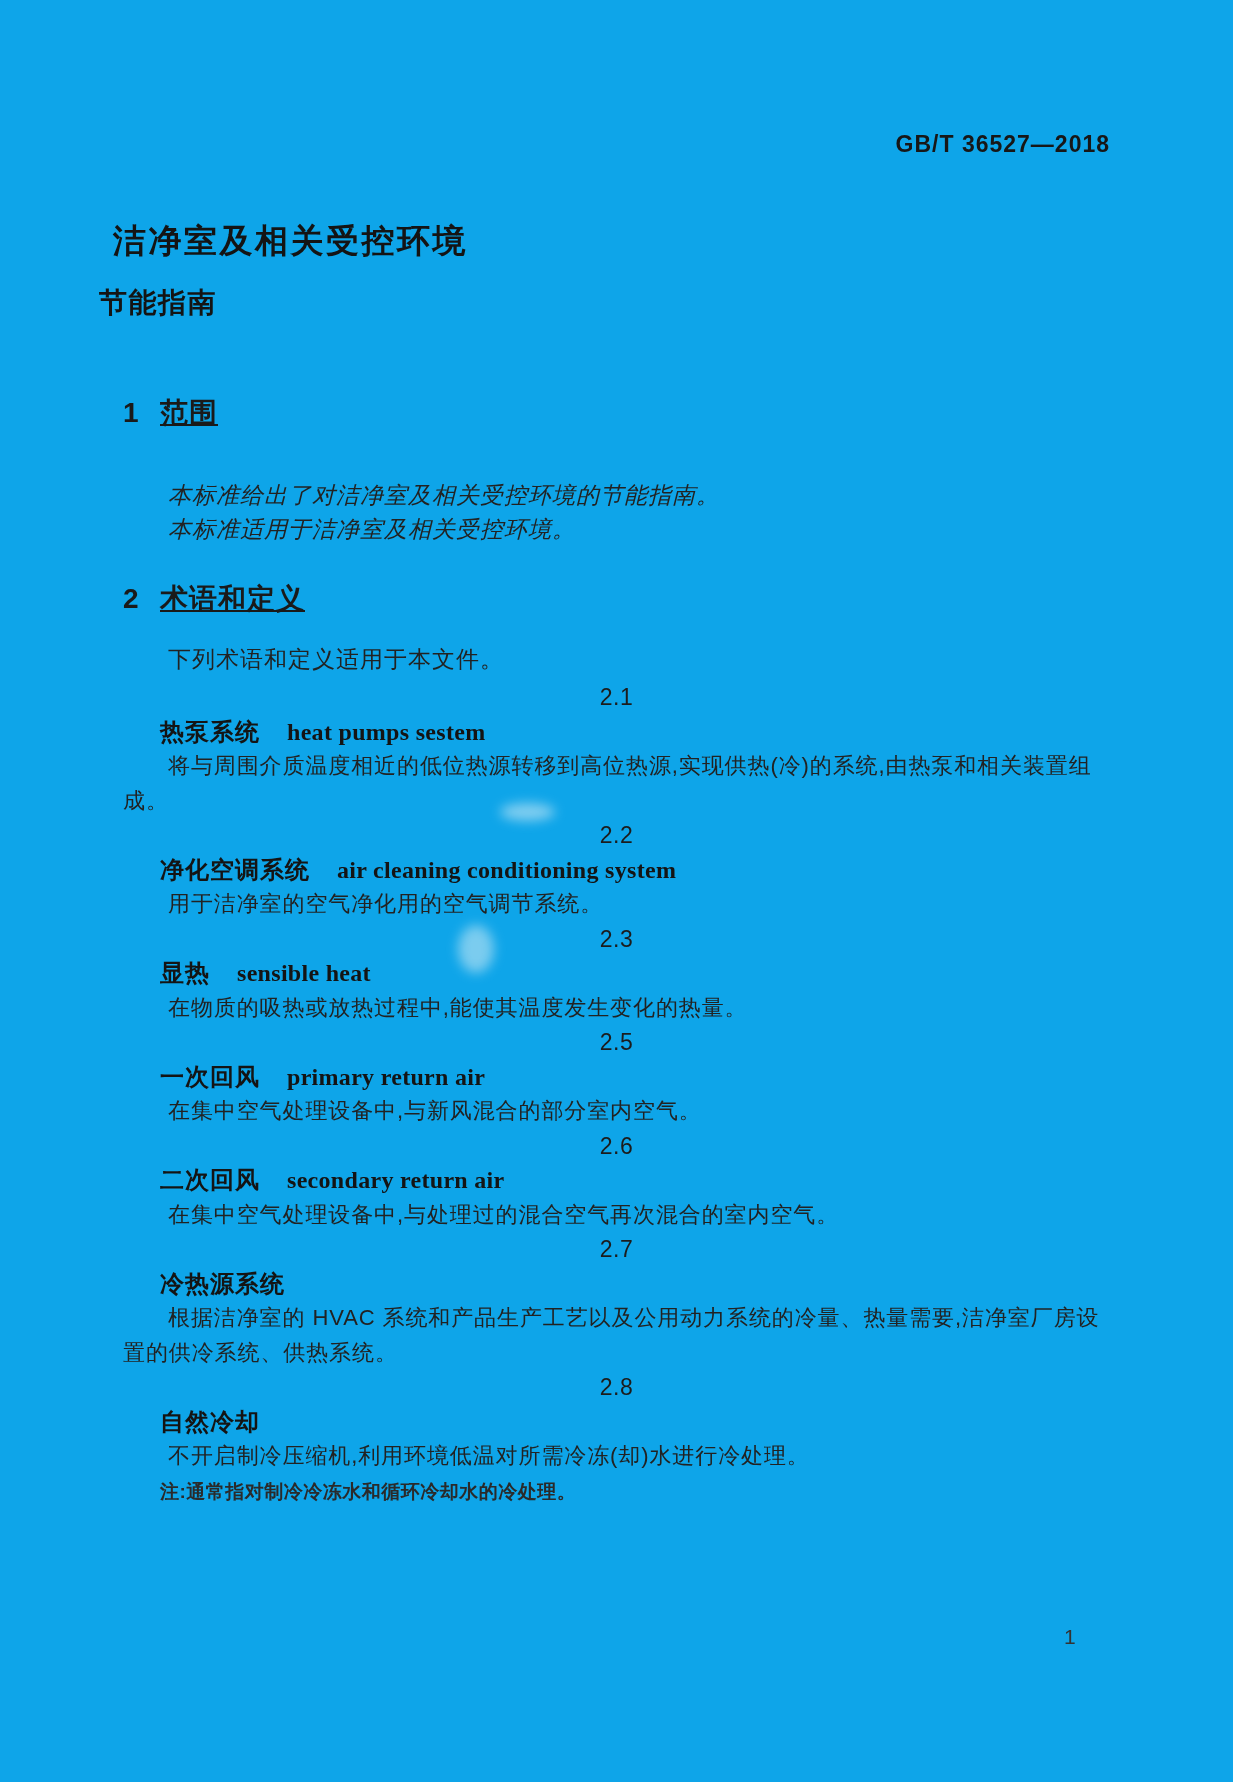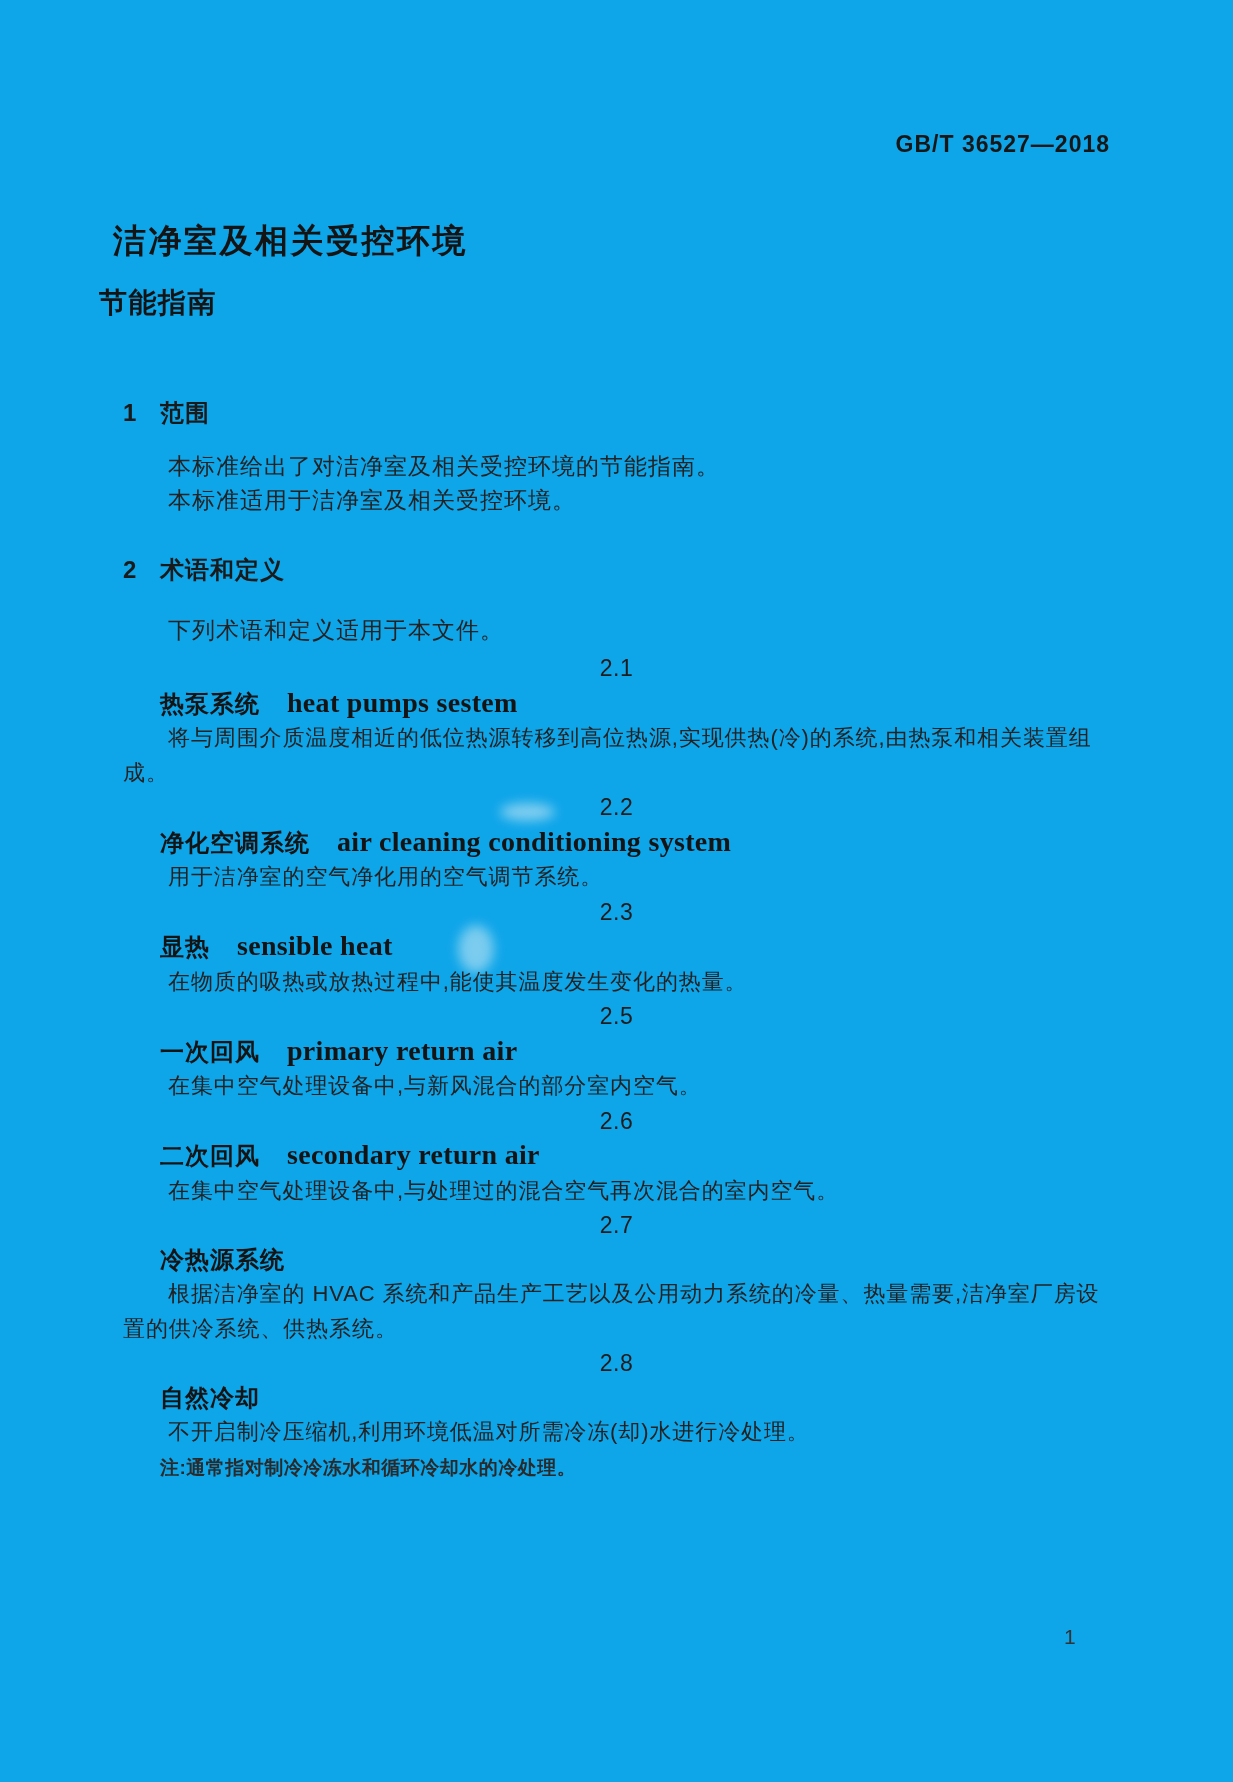--- a/index.html
+++ b/index.html
@@ -42,30 +42,31 @@
   }
   .title-line2 {
     position: relative;
     left: -14px;
     margin-top: 26px;
     font-size: 28px;
     letter-spacing: 1.5px;
     line-height: 34px;
   }
   .sec-heading {
-    font-size: 24px;
+    font-size: 28px;
     font-weight: bold;
     line-height: 34px;
     letter-spacing: 1px;
     color: #1a1a1a;
+    text-decoration: underline;
   }
   .sec-heading-1 { margin-top: 76px; }
   .sec-heading-2 { margin-top: 36px; }
   .sec-num { display: inline-block; min-width: 37px; }
-  .sec1-paras { margin-top: 19px; }
+  .sec1-paras { margin-top: 48px; font-style: italic; }
   .body-line {
     font-size: 23px;
     line-height: 34px;
     letter-spacing: 1px;
     text-indent: 45px;
     color: #222;
   }
   .intro-line { margin-top: 26px; }
   .terms-list { margin-top: 4px; }
   .term-num {
@@ -78,21 +79,21 @@
   .term-line {
     padding-left: 37px;
     font-size: 24px;
     font-weight: bold;
     line-height: 34.5px;
     letter-spacing: 1px;
     color: #141414;
   }
   .term-en {
     font-family: "Liberation Serif", serif;
-    font-size: 28px;
+    font-size: 24px;
     margin-left: 27px;
     letter-spacing: 0.3px;
   }
   .def-line {
     font-size: 22px;
     line-height: 34.5px;
     letter-spacing: 0.9px;
     text-indent: 45px;
     color: #222;
   }

